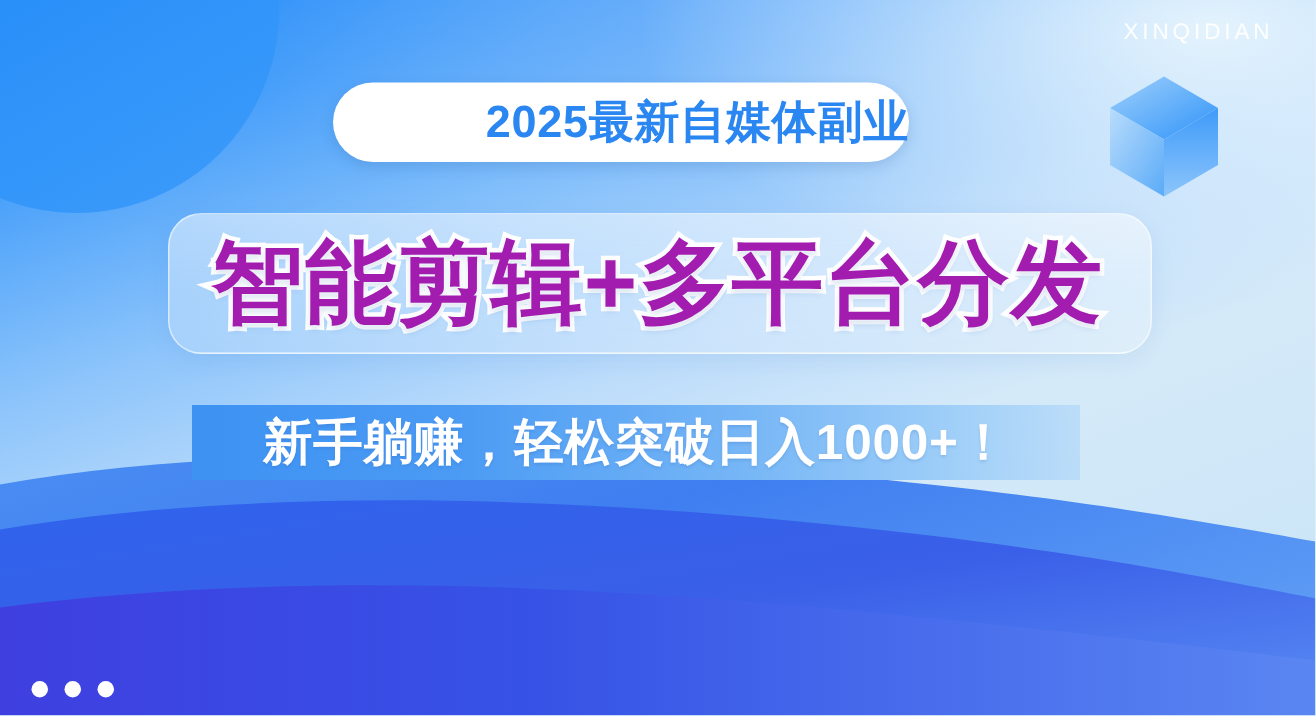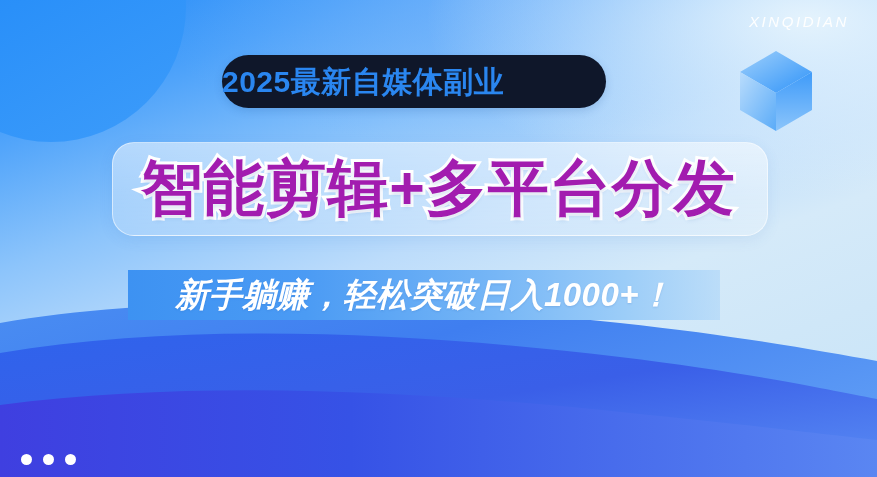--- a/index.html
+++ b/index.html
@@ -74,46 +74,45 @@
   .watermark {
     position: absolute;
     right: 28px;
     top: 13px;
     color: #ffffff;
     font-size: 15px;
     letter-spacing: 2.6px;
     font-weight: 400;
     opacity: 0.97;
     white-space: nowrap;
-    font-style: italic;
   }
 
   
   .waves {
     position: absolute;
     left: 0;
     right: 0;
     bottom: 0;
     height: 180px;
   }
   .waves svg { display:block; width:100%; height:100%; }
 
   
   .pill {
     position: absolute;
     left: 222px;
     top: 55px;
     width: 384px;
     height: 53px;
     border-radius: 27px;
-    background: #0f172a;
+    background: #ffffff;
     box-shadow: 0 3px 9px rgba(20,70,140,0.17);
     display: flex;
     align-items: center;
-    justify-content: flex-start;
+    justify-content: flex-end;
   }
   .pill-text {
     font-size: 30px;
     font-weight: 700;
     color: #2a86f0;
     letter-spacing: 0.5px;
     white-space: nowrap;
     line-height: 1;
   }
 
@@ -170,21 +169,20 @@
     height: 50px;
     display: flex;
     align-items: center;
     justify-content: center;
     font-size: 33px;
     font-weight: 800;
     color: #ffffff;
     letter-spacing: 0.5px;
     white-space: nowrap;
     text-shadow: 0 1px 2px rgba(40,90,170,0.18);
-    font-style: italic;
   }
 
   
   .dots {
     position: absolute;
     left: 21px;
     bottom: 12px;
     display: flex;
     gap: 11px;
   }

